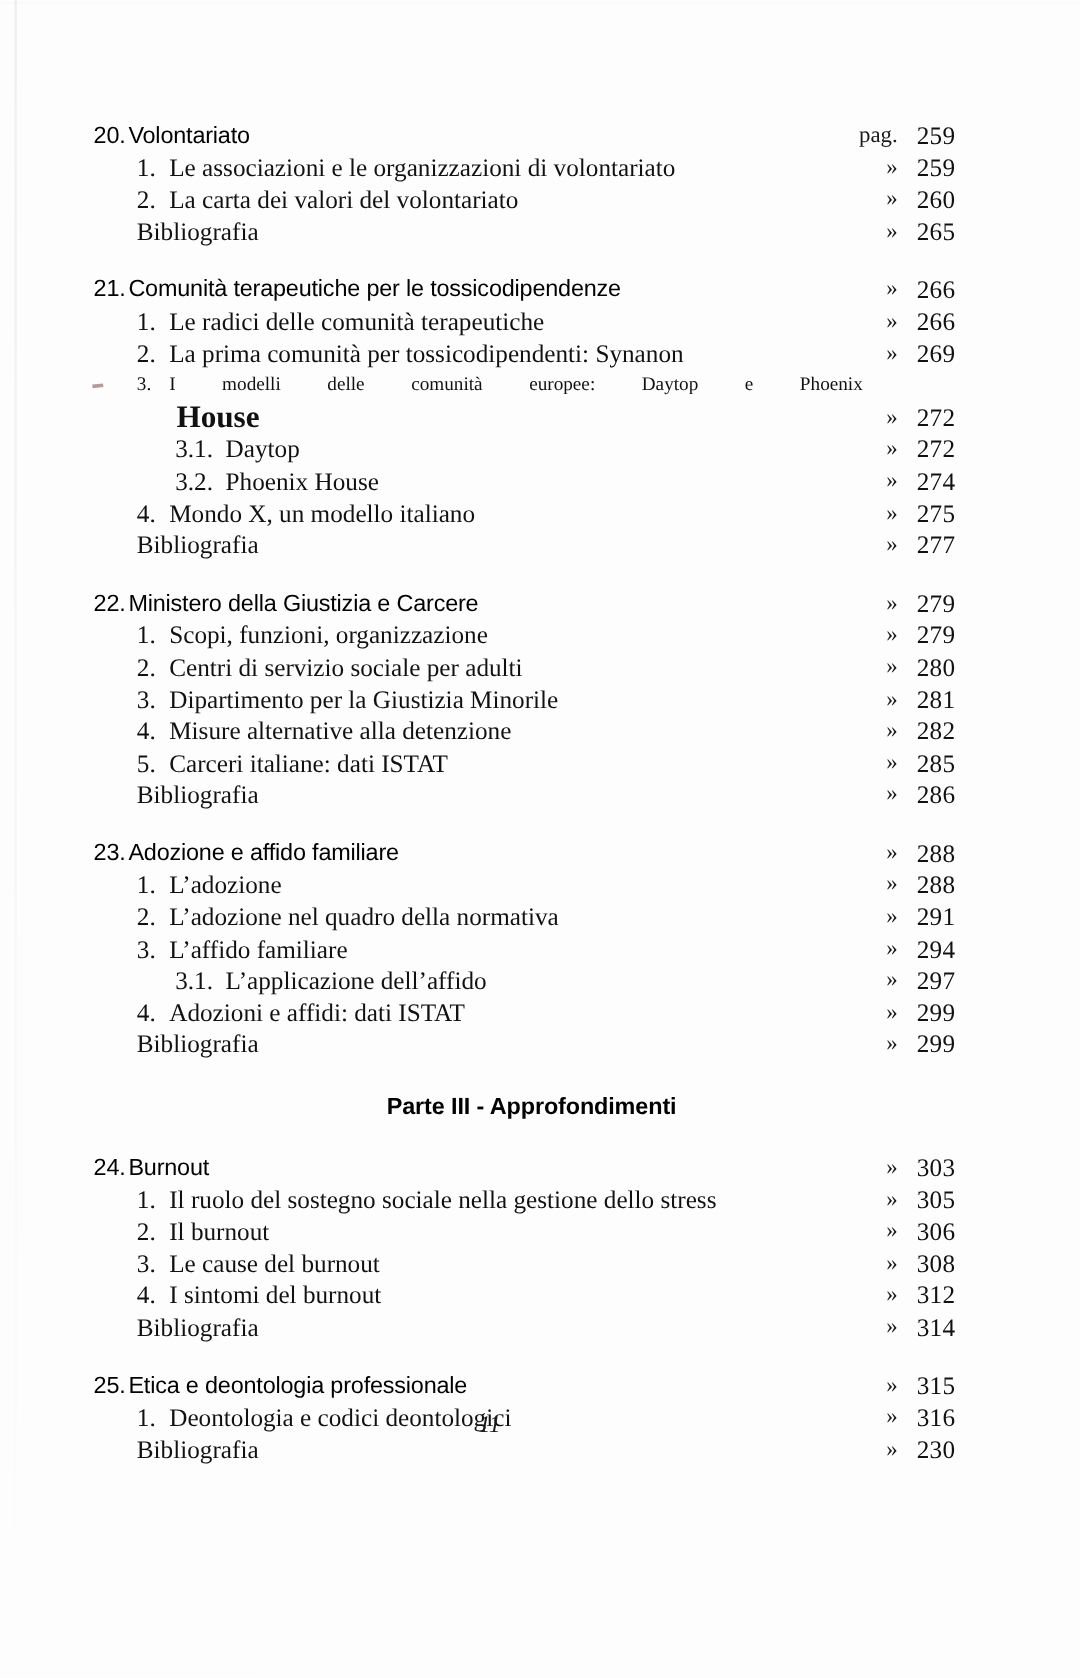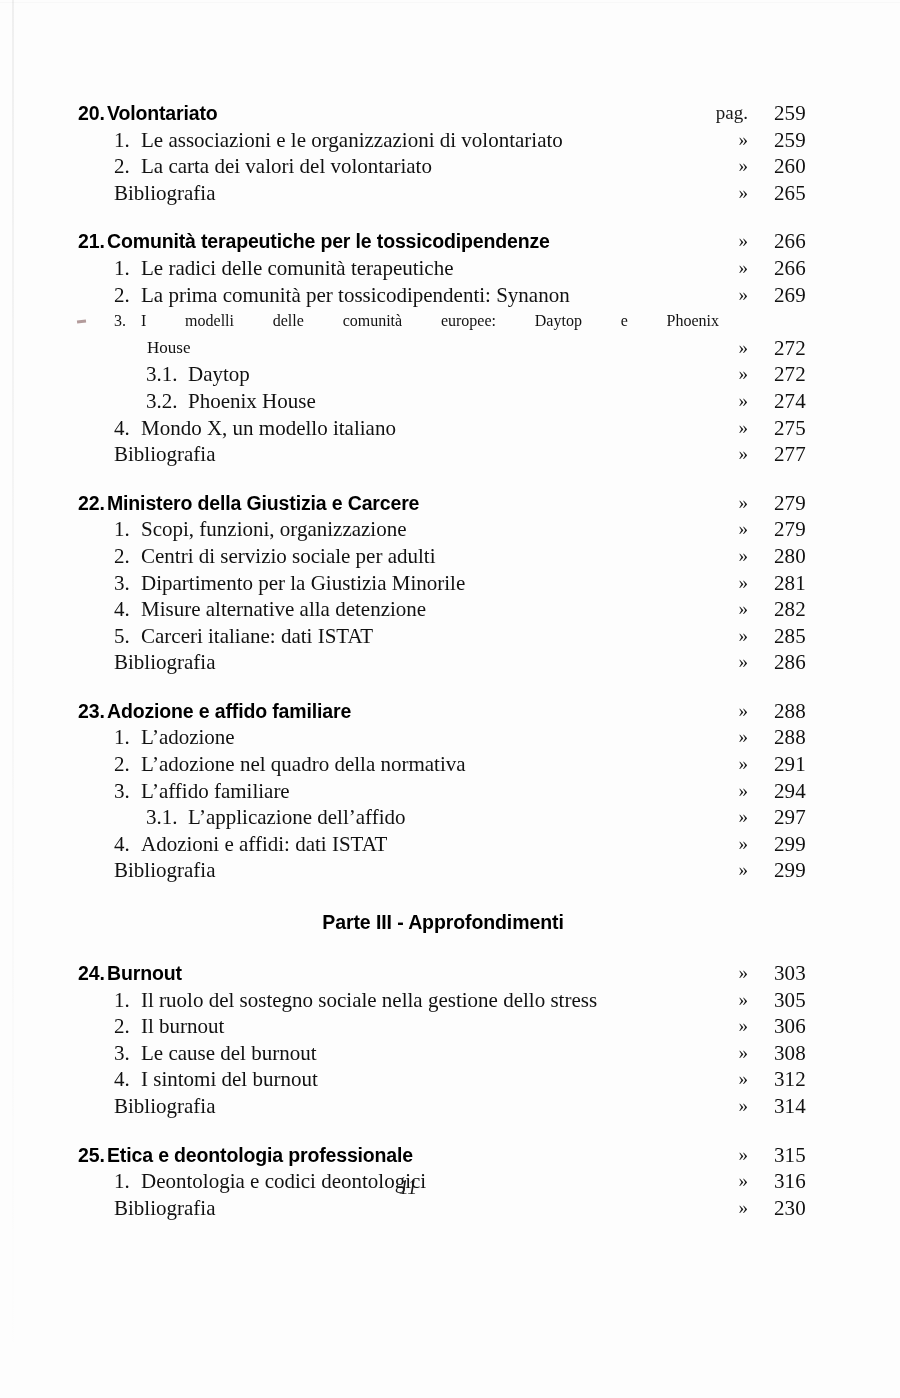--- a/index.html
+++ b/index.html
@@ -59,32 +59,32 @@
     text-align: right;
     font-family: "Liberation Serif", serif;
     font-weight: normal;
     font-size: 19px;
     color: #1a1a1a;
   }
   .row .pageno {
     position: absolute;
     left: 676px;
     width: 52px;
-    text-align: right;
+    text-align: center;
     font-family: "Liberation Serif", serif;
     font-weight: normal;
     font-size: 21px;
     color: #111111;
     letter-spacing: 0.2px;
   }
 
   
   .chapter .label {
     font-family: "Liberation Sans", sans-serif;
-    font-weight: bold;
+    font-weight: normal;
     font-size: 19.5px;
     letter-spacing: -0.15px;
     color: #000000;
     display: inline-block;
   }
   .chapter .num {
     display: inline-block;
     min-width: 29px;
   }
 
@@ -139,23 +139,24 @@
   .wrap2 .just-body {
     display: inline-block;
     width: 578px;
     text-align: justify;
     text-align-last: justify;
     vertical-align: top;
   }
   .wrap2 .cont-line {
     display: block;
     padding-left: 69px;
-    font-size: 17px;
+    font-size: 26px;
     height: 26.6px;
     line-height: 26.6px;
+    font-weight: bold;
   }
   .wrap2 .marker, .wrap2 .pageno {
     top: 26.6px;
   }
 
   
   .speck {
     position: absolute;
     left: -1px;
     top: 12px;

